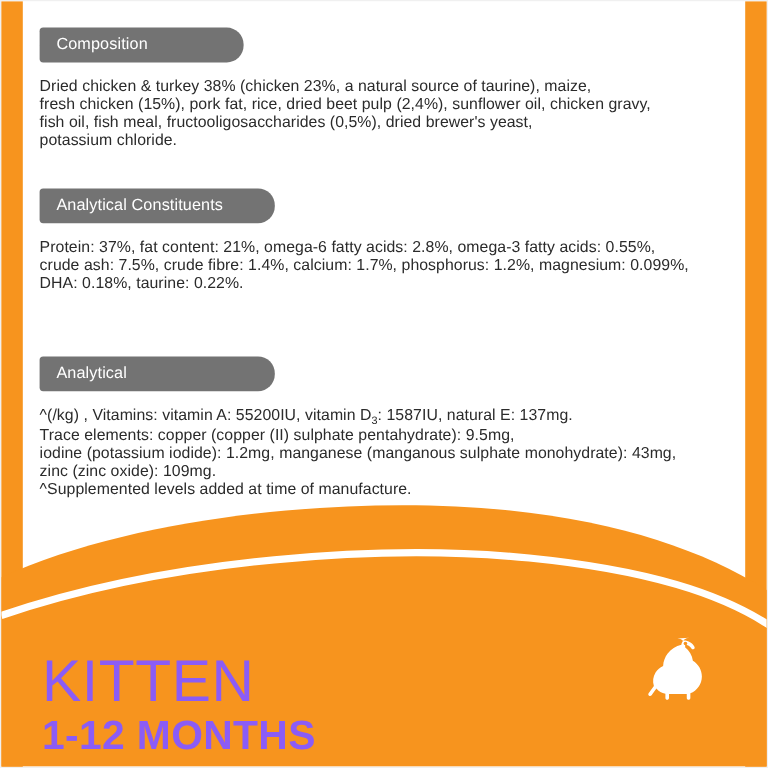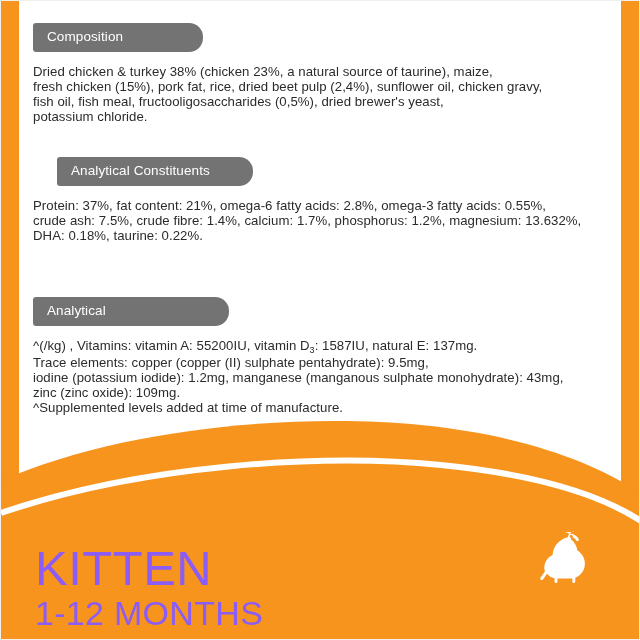--- a/index.html
+++ b/index.html
@@ -60,21 +60,21 @@
     background: #737373;
     color: #ffffff;
     font-size: 13.5px;
     line-height: 1;
     padding: 7px 18px 8px 14px;
     border-radius: 3px 14px 14px 3px;
     letter-spacing: 0.1px;
     min-width: 170px;
     box-sizing: border-box;
   }
-  .pill.wide { min-width: 196px; margin-left: 24px; }
+  .pill.wide { min-width: 196px; }
   .pill.narrow { min-width: 196px; }
 
   .body-text {
     margin-top: 12px;
     font-size: 13.2px;
     line-height: 15px;
     color: #2b2b2b;
     letter-spacing: 0.05px;
     white-space: pre-line;
   }
@@ -110,21 +110,21 @@
     font-size: 49px;
     line-height: 49px;
     letter-spacing: 0.5px;
     font-weight: 400;
     margin: 0 0 2px 0;
   }
   .months {
     font-size: 34px;
     line-height: 36px;
     letter-spacing: 0.3px;
-    font-weight: 400;
+    font-weight: 700;
     margin: 0;
   }
   .chicken-icon {
     position: absolute;
     right: 42px;
     bottom: 52px;
     z-index: 3;
     width: 64px;
     height: 64px;
   }
@@ -143,21 +143,21 @@
       <div class="pill">Composition</div>
       <div class="body-text">Dried chicken &amp; turkey 38% (chicken 23%, a natural source of taurine), maize,
 fresh chicken (15%), pork fat, rice, dried beet pulp (2,4%), sunflower oil, chicken gravy,
 fish oil, fish meal, fructooligosaccharides (0,5%), dried brewer's yeast,
 potassium chloride.</div>
     </div>
 
     <div class="section sec-anal">
       <div class="pill wide">Analytical Constituents</div>
       <div class="body-text">Protein: 37%, fat content: 21%, omega-6 fatty acids: 2.8%, omega-3 fatty acids: 0.55%,
-crude ash: 7.5%, crude fibre: 1.4%, calcium: 1.7%, phosphorus: 1.2%, magnesium: 13.632%,
+crude ash: 7.5%, crude fibre: 1.4%, calcium: 1.7%, phosphorus: 1.2%, magnesium: 0.099%,
 DHA: 0.18%, taurine: 0.22%.</div>
     </div>
 
     <div class="section sec-addi">
       <div class="pill narrow">Analytical</div>
       <div class="body-text"><span>^(/kg) , Vitamins: vitamin A: 55200IU, vitamin D</span><sub>3</sub><span>: 1587IU, natural E: 137mg.</span>
 <span>Trace elements: copper (copper (II) sulphate pentahydrate): 9.5mg,
 iodine (potassium iodide): 1.2mg, manganese (manganous sulphate monohydrate): 43mg,
 zinc (zinc oxide): 109mg.
 ^Supplemented levels added at time of manufacture.</span></div>

